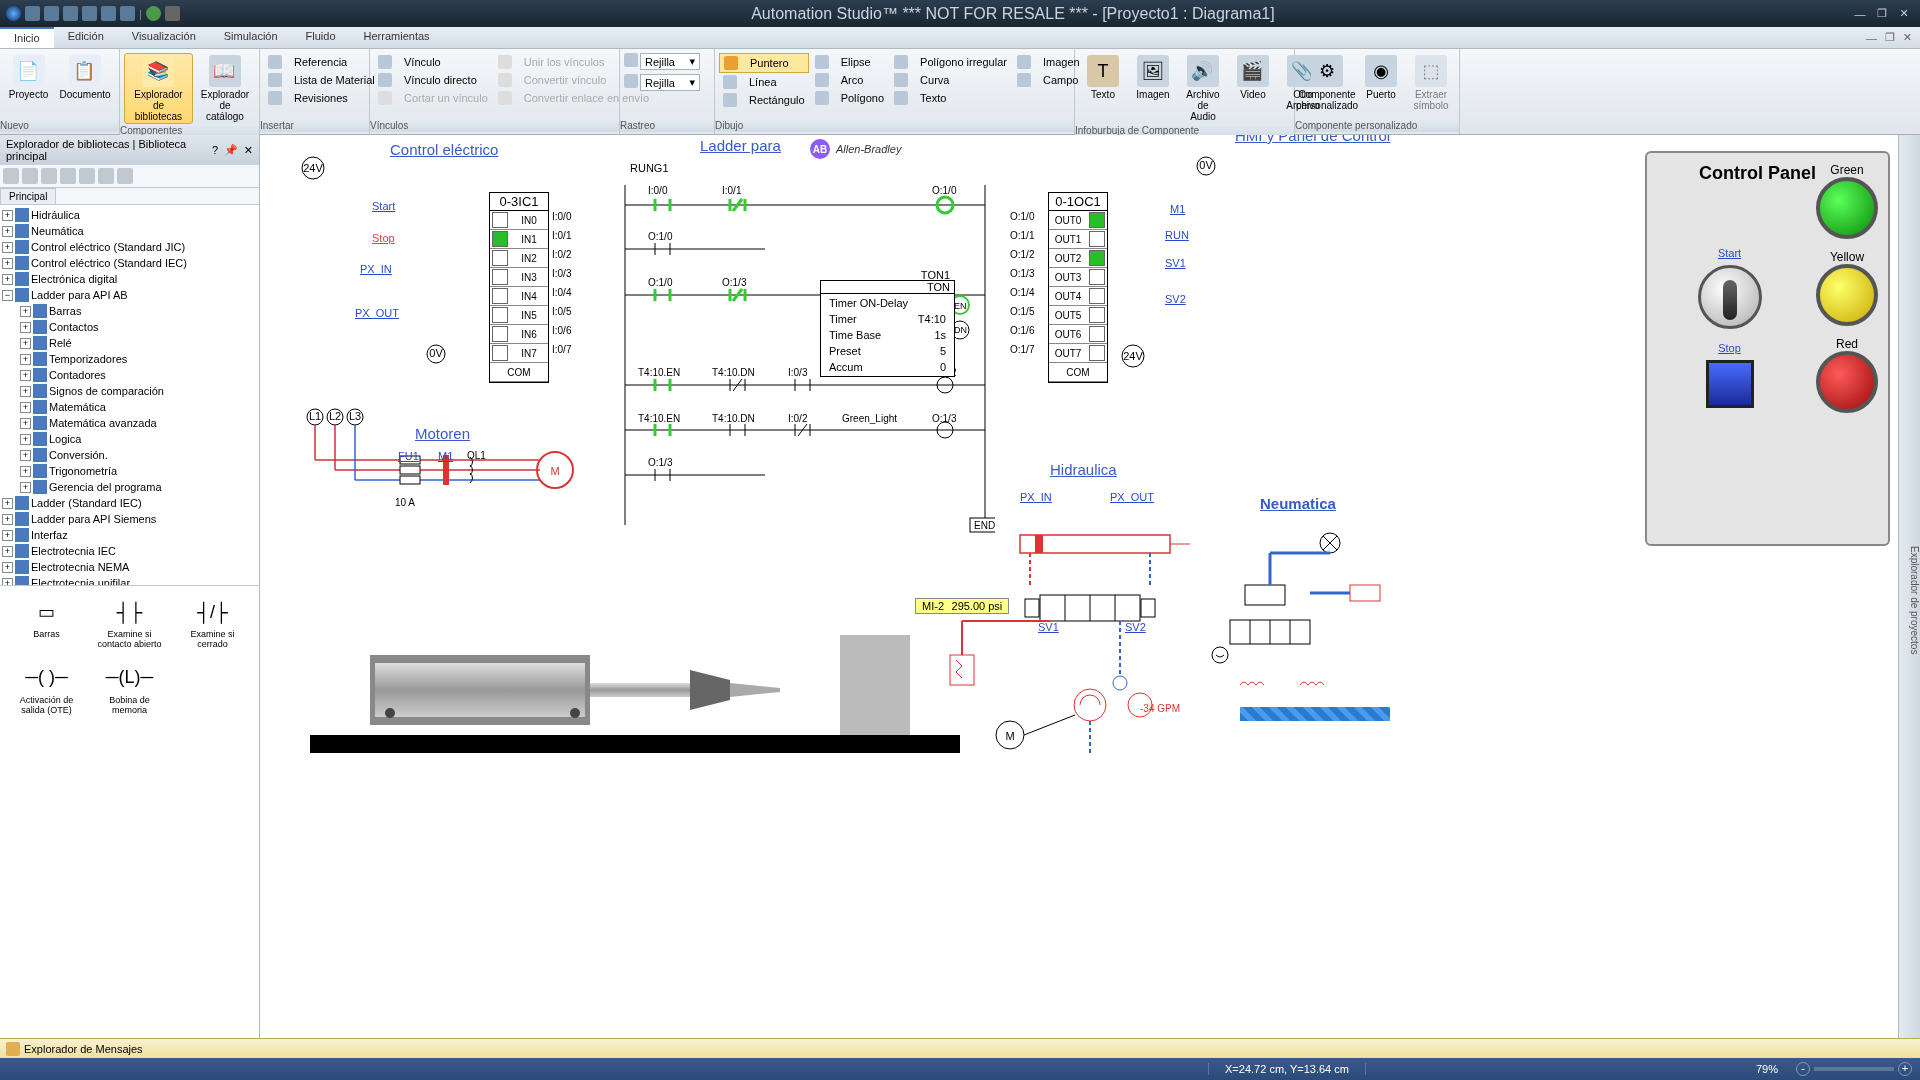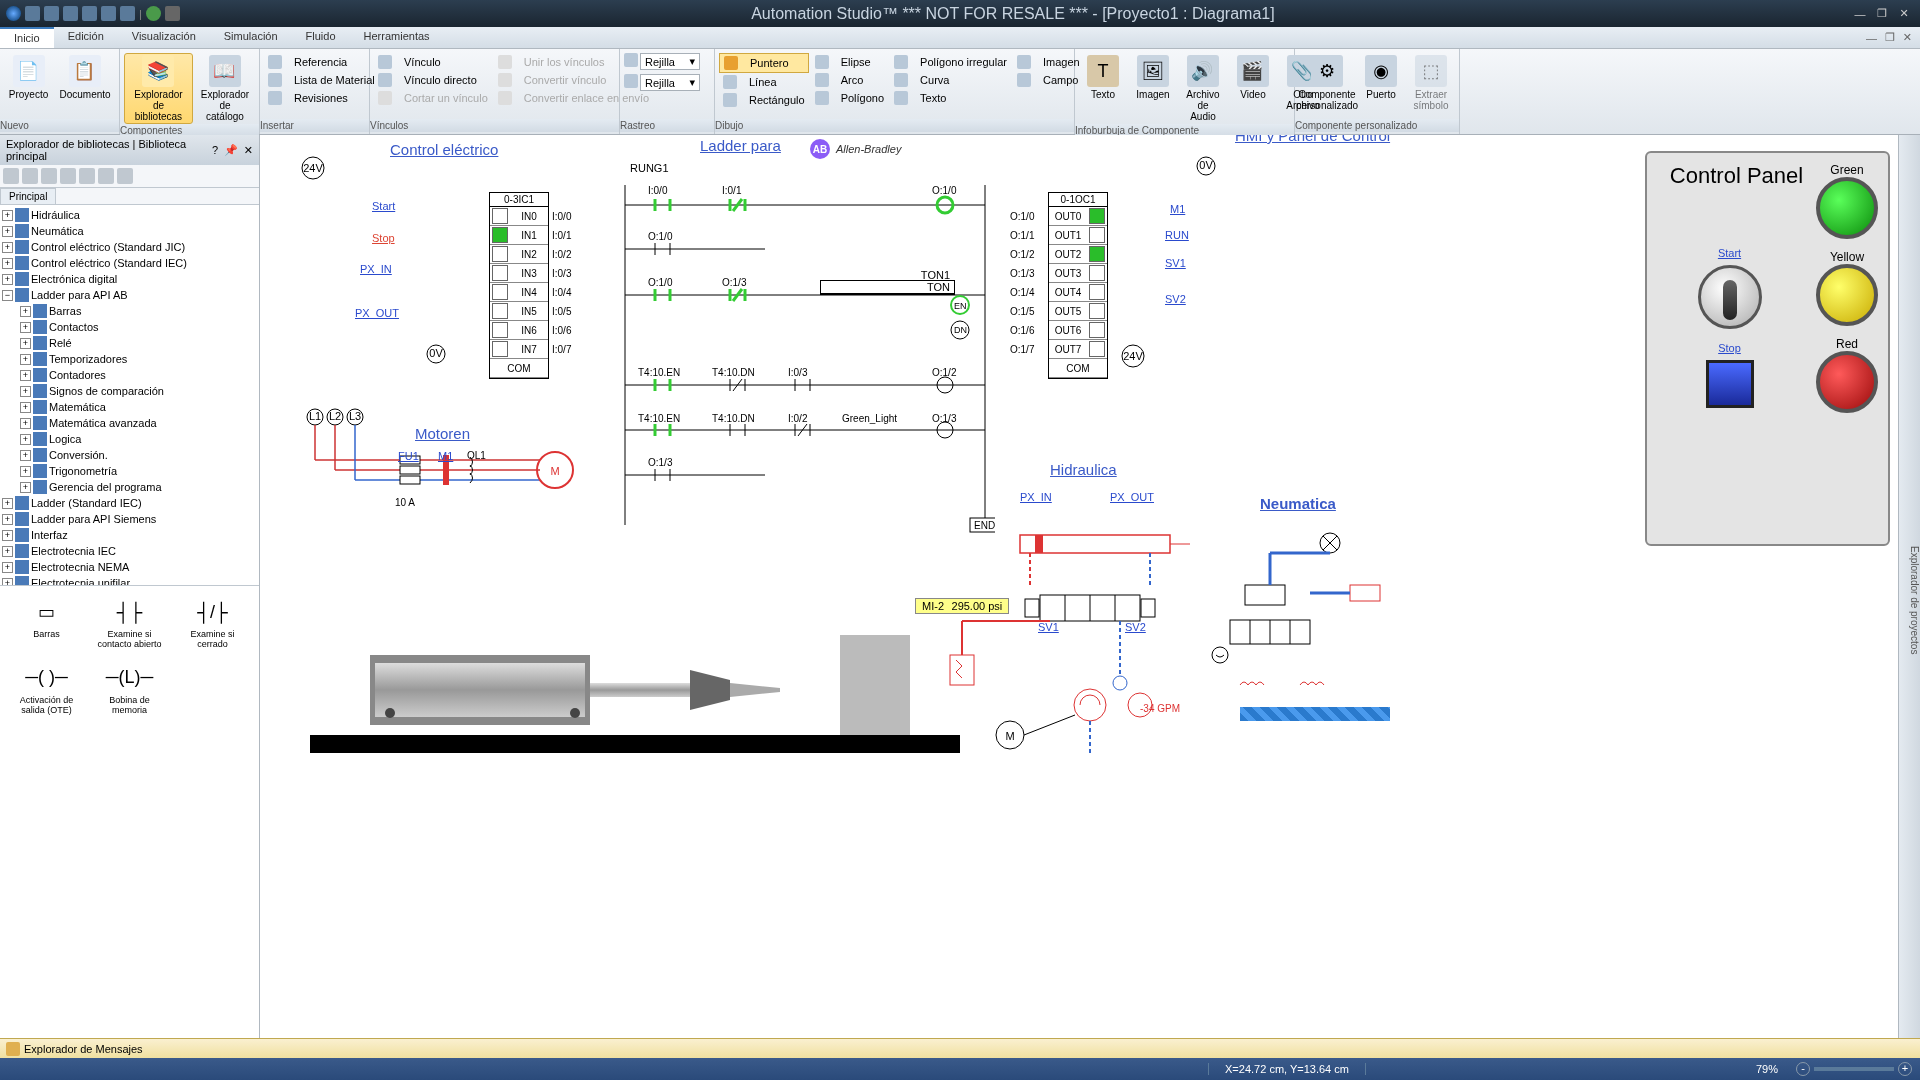--- a/index.html
+++ b/index.html
@@ -42,29 +42,29 @@
 .tn .ico{width:14px;height:14px;background:#4a7ab8;display:inline-block;}
 .tn.l1{padding-left:0;}
 .tn.l2{padding-left:18px;}
 .preview{flex:1;border-top:1px solid #c0c8d0;background:#fff;padding:8px;display:grid;grid-template-columns:1fr 1fr 1fr;gap:6px;align-content:start;}
 .pv-item{display:flex;flex-direction:column;align-items:center;gap:4px;padding:4px;}
 .pv-sym{width:60px;height:28px;display:flex;align-items:center;justify-content:center;font-size:18px;}
 .pv-lbl{font-size:9px;text-align:center;line-height:1.1;}
 .canvas{flex:1;position:relative;background:#fff;overflow:hidden;}
 .cnv-title{position:absolute;color:#3a5ac8;text-decoration:underline;font-size:15px;font-weight:500;}
 .block{position:absolute;border:1px solid #000;background:#fff;}
-.blk-hdr{text-align:center;border-bottom:1px solid #000;padding:1px;font-size:10px;}
+.blk-hdr{text-align:center;border-bottom:1px solid #000;padding:1px;font-size:13px;}
 .blk-row{display:flex;align-items:center;border-bottom:1px solid #888;height:19px;}
 .blk-sq{width:16px;height:16px;border:1px solid #666;margin:0 2px;}
 .blk-sq.on{background:#2abd2a;}
 .blk-cell{flex:1;text-align:center;font-size:10px;}
 .io-lbl{position:absolute;font-size:10px;color:#000;}
 .link-lbl{color:#2a4acd;text-decoration:underline;font-size:11px;}
 .hmi{position:absolute;right:30px;top:10px;width:245px;height:395px;background:#e4e4e4;border:2px solid #888;border-radius:6px;padding:10px;}
-.hmi-title{font-size:22px;font-weight:normal;text-align:center;}
+.hmi-title{font-size:18px;font-weight:bold;text-align:right;}
 .hmi-row{display:flex;align-items:center;margin-top:8px;gap:14px;}
 .lamp{width:62px;height:62px;border-radius:50%;border:4px solid #555;}
 .lamp.green{background:radial-gradient(circle at 35% 35%,#5aff5a,#0a8a0a);}
 .lamp.yellow{background:radial-gradient(circle at 35% 35%,#ffff6a,#c8aa00);}
 .lamp.red{background:radial-gradient(circle at 35% 35%,#ff5a5a,#9a0a0a);}
 .knob{width:64px;height:64px;border-radius:50%;background:radial-gradient(circle at 40% 35%,#fff,#aaa);border:3px solid #555;position:relative;}
 .knob::after{content:"";position:absolute;width:14px;height:40px;background:linear-gradient(#666,#222);left:50%;top:12px;transform:translateX(-50%);border-radius:7px;}
 .pb{width:48px;height:48px;background:linear-gradient(#4a6aff,#1a2a9a);border:3px solid #222;}
 .hmi-lbl{font-size:12px;text-align:center;}
 .ton-box{position:absolute;border:1px solid #000;background:#fff;font-size:10px;}
@@ -716,20 +716,43 @@
     <span class="io-lbl" style="left:378px;top:278px;">T4:10.EN</span>
     <span class="io-lbl" style="left:452px;top:278px;">T4:10.DN</span>
     <span class="io-lbl" style="left:528px;top:278px;">I:0/2</span>
     <span class="io-lbl" style="left:582px;top:278px;">Green_Light</span>
     <span class="io-lbl" style="left:672px;top:278px;">O:1/3</span>
     <span class="io-lbl" style="left:388px;top:322px;">O:1/3</span>
     <span class="io-lbl" style="left:714px;top:385px;font-size:10px;">END</span>
 
     <div class="ton-box" style="left:560px;top:145px;width:135px;">
       <div style="text-align:right;padding:0 4px;border-bottom:1px solid #000;position:relative;"><span style="position:absolute;top:-12px;right:4px;">TON1</span><span>TON</span></div>
+      <table style="width:100%;">
+        <tbody>
+            <tr>
+              <td colspan="2">Timer ON-Delay</td>
+            </tr>
+        <tr>
+              <td>Timer</td>
+              <td style="text-align:right;">T4:10</td>
+            </tr>
+        <tr>
+              <td>Time Base</td>
+              <td style="text-align:right;">1s</td>
+            </tr>
+        <tr>
+              <td>Preset</td>
+              <td style="text-align:right;">5</td>
+            </tr>
+        <tr>
+              <td>Accum</td>
+              <td style="text-align:right;">0</td>
+            </tr>
+      </tbody>
+        </table>
     </div>
     <span class="io-lbl" style="left:694px;top:166px;font-size:9px;">EN</span>
     <span class="io-lbl" style="left:694px;top:190px;font-size:9px;">DN</span>
 
     <div class="cnv-title" style="left:155px;top:290px;">Motoren</div>
     <svg style="left:40px;top:270px;" width="280" height="110">
       <circle cx="15" cy="12" r="8" fill="none" stroke="#000"></circle>
         <text x="15" y="15" text-anchor="middle" font-size="8">L1</text>
       <circle cx="35" cy="12" r="8" fill="none" stroke="#000"></circle>
         <text x="35" y="15" text-anchor="middle" font-size="8">L2</text>

